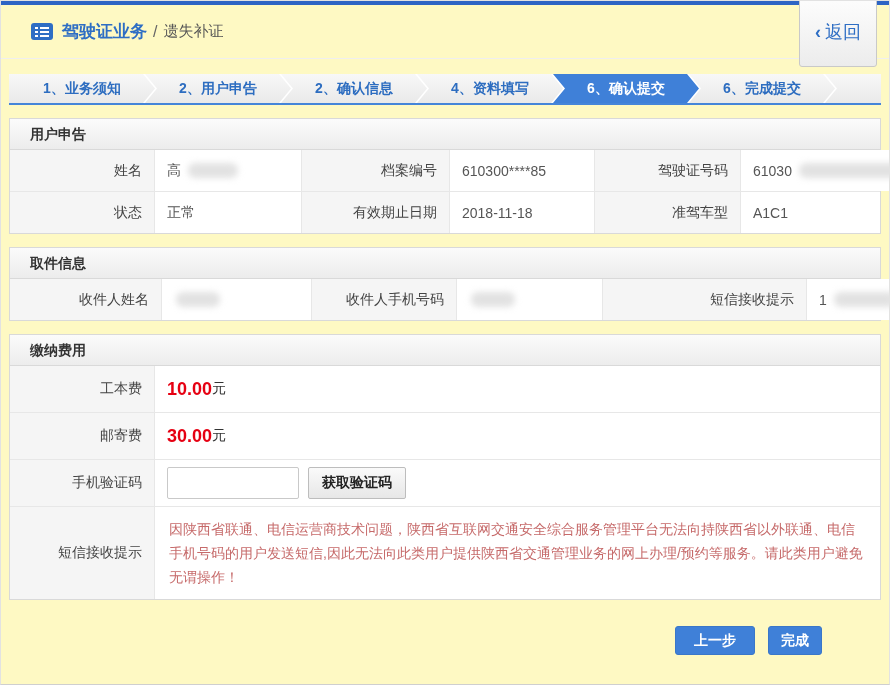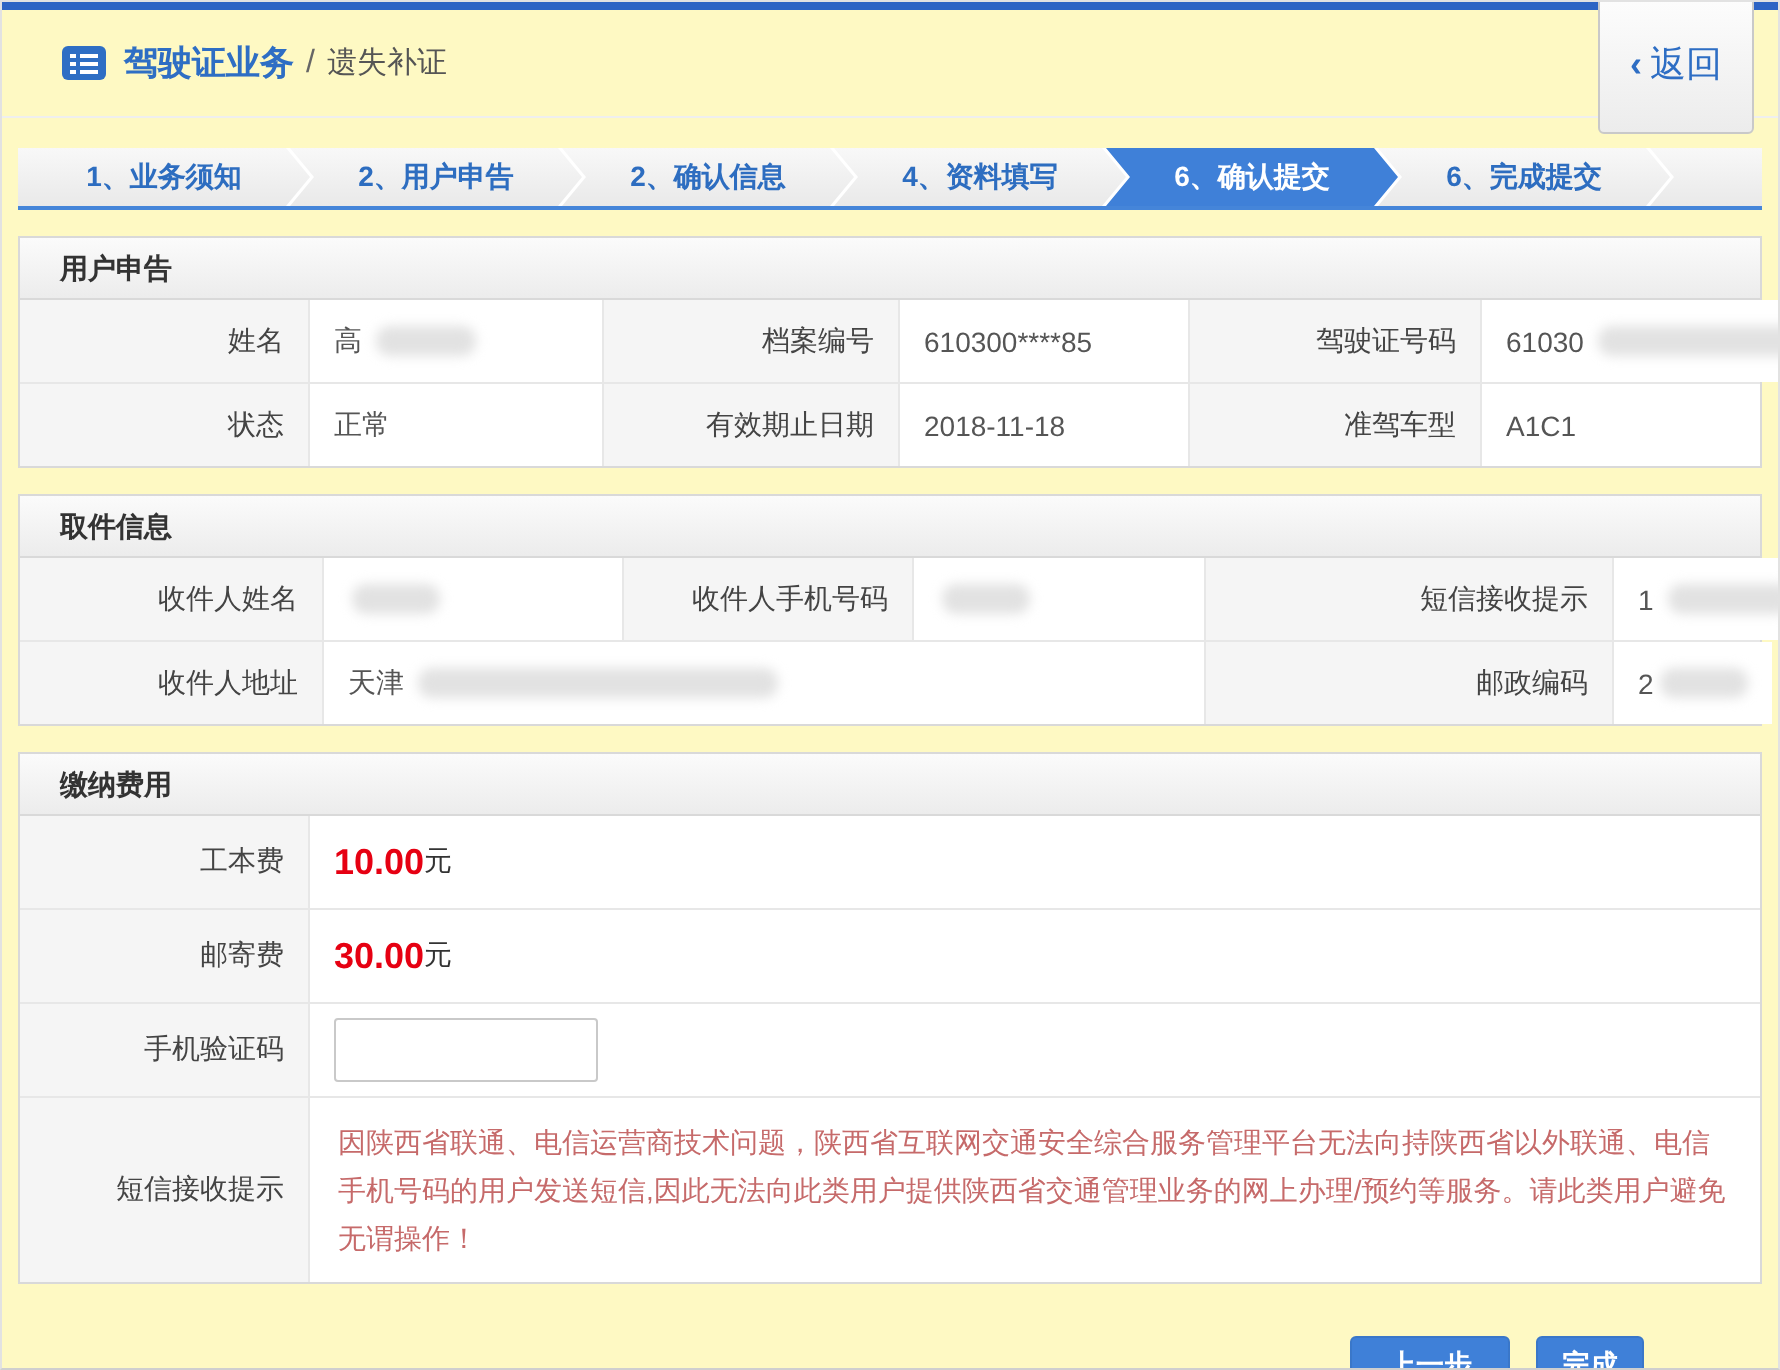--- a/index.html
+++ b/index.html
@@ -130,32 +130,20 @@
       <div class="cell val">
           <span></span>
           <span class="blur" style="width:44px;margin-left:2px"></span>
         </div>
       <div class="cell lbl">短信接收提示</div>
       <div class="cell val">
           <span>1</span>
           <span class="blur" style="width:62px"></span>
         </div>
     </div>
-    <div class="t-row grid-pickup2">
-      <div class="cell lbl">收件人地址</div>
-      <div class="cell val">
-          <span>天津</span>
-          <span class="blur" style="width:180px"></span>
-        </div>
-      <div class="cell lbl">邮政编码</div>
-      <div class="cell val">
-          <span>2</span>
-          <span class="blur" style="width:44px;margin-left:3px"></span>
-        </div>
-    </div>
   </div>
 
   <div class="section">
     <div class="section-h">缴纳费用</div>
     <div class="t-row grid-fee fee-row">
       <div class="cell lbl">工本费</div>
       <div class="cell val">
           <span class="fee-num">10.00</span>
           <span class="fee-unit">元</span>
         </div>
@@ -164,20 +152,21 @@
       <div class="cell lbl">邮寄费</div>
       <div class="cell val">
           <span class="fee-num">30.00</span>
           <span class="fee-unit">元</span>
         </div>
     </div>
     <div class="t-row grid-fee fee-row">
       <div class="cell lbl">手机验证码</div>
       <div class="cell val">
         <input class="code-input" type="text" value="" style="">
+        <button class="code-btn">获取验证码</button>
       </div>
     </div>
     <div class="t-row grid-fee notice-row">
       <div class="cell lbl">短信接收提示</div>
       <div class="cell val" style="padding:0">
         <div class="notice-text">因陕西省联通、电信运营商技术问题，陕西省互联网交通安全综合服务管理平台无法向持陕西省以外联通、电信手机号码的用户发送短信,因此无法向此类用户提供陕西省交通管理业务的网上办理/预约等服务。请此类用户避免无谓操作！</div>
       </div>
     </div>
   </div>
 

